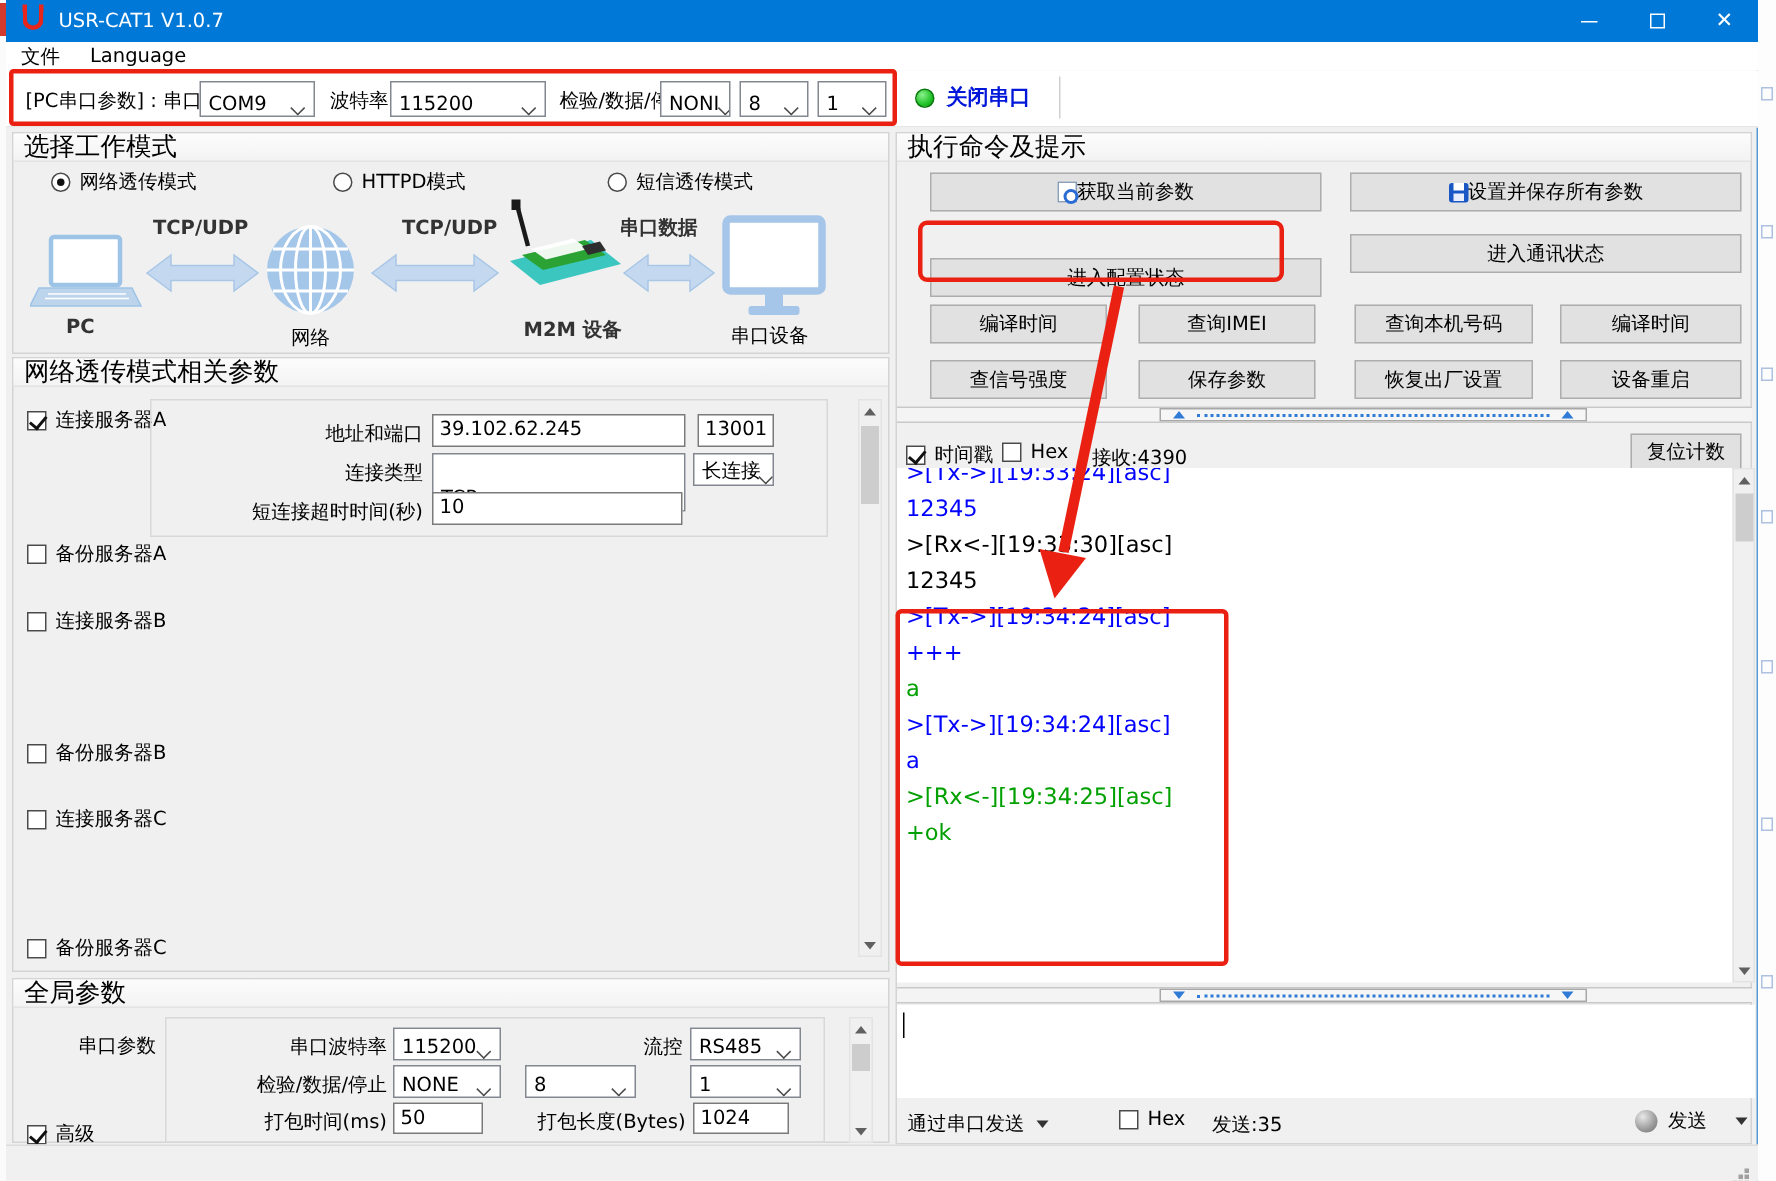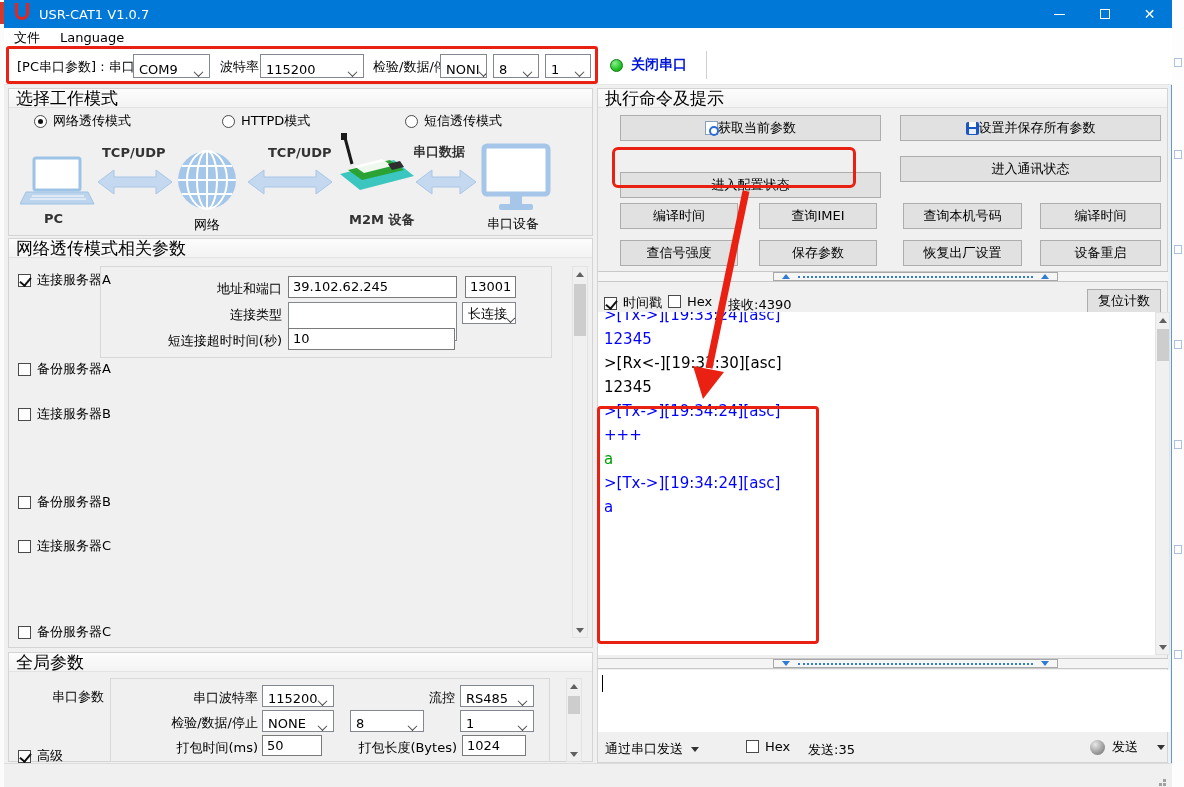--- a/index.html
+++ b/index.html
@@ -413,20 +413,22 @@
   <div id="log-lines">
       <div class="log-line c-blue">&gt;[Tx-&gt;][19:33:24][asc]</div>
       <div class="log-line c-blue">12345</div>
       <div class="log-line c-black">&gt;[Rx&lt;-][19:33:30][asc]</div>
       <div class="log-line c-black">12345</div>
       <div class="log-line c-blue">&gt;[Tx-&gt;][19:34:24][asc]</div>
       <div class="log-line c-blue">+++</div>
       <div class="log-line c-green">a</div>
       <div class="log-line c-blue">&gt;[Tx-&gt;][19:34:24][asc]</div>
       <div class="log-line c-blue">a</div>
+      <div class="log-line c-green">&gt;[Rx&lt;-][19:34:25][asc]</div>
+      <div class="log-line c-green">+ok</div>
       <div class="log-line c-black"></div>
     </div>
 </div>
 <div class="vscroll" style="left:1155px;top:312px;height:343px;width:15px">
   <div class="sarr" style="top:0">
       <div class="tri-up"></div>
     </div>
   <div class="thumb" style="top:16px;height:32px"></div>
   <div class="sarr" style="bottom:0">
       <div class="tri-down"></div>

